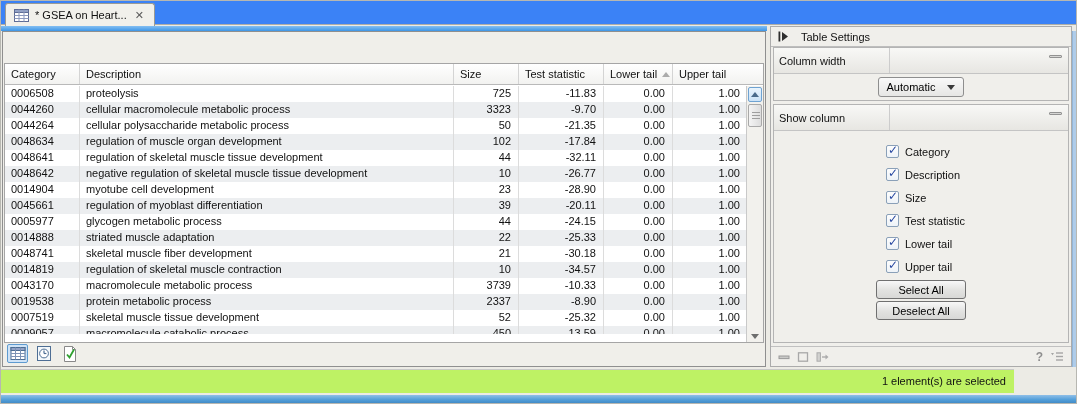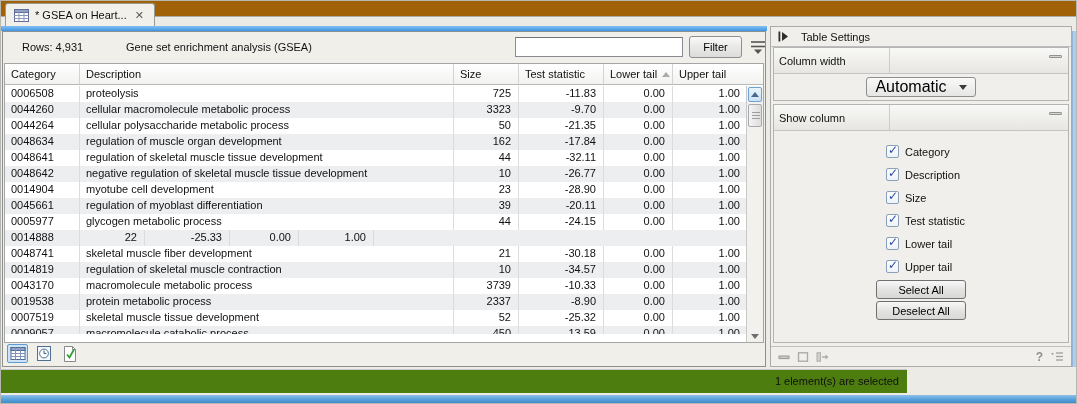--- a/index.html
+++ b/index.html
@@ -1,21 +1,21 @@
 <!DOCTYPE html>
 <html><head>
 <meta charset="utf-8">
 <style>
   * { margin:0; padding:0; box-sizing:border-box; }
   html,body { background:#d8d8d2; }
   body { font-family:"Liberation Sans","DejaVu Sans",sans-serif; font-size:11px; color:#111; }
   #window { position:relative; width:1077px; height:404px; background:#ECEBE5; overflow:hidden; border:1px solid #b7b7b1; }
 
   
-  #tabbar { position:absolute; top:0; left:0; right:0; height:16px; background:#a16207; border-bottom:1px solid #ADADA7; }
+  #tabbar { position:absolute; top:0; left:0; right:0; height:24px; background:#3b82f6; border-bottom:1px solid #ADADA7; }
   .tab-active { position:absolute; left:4px; top:2px; height:23px; background:#F1F0EB; border:1px solid #9A9A94; border-bottom:none; border-radius:3px 3px 0 0; display:flex; align-items:center; padding:0 8px; gap:6px; }
   .tab-label { white-space:nowrap; }
   .tab-close { color:#5a5a5a; font-size:11px; cursor:default; padding:0 2px; }
 
   
   #accent-top { position:absolute; top:25px; left:0; width:766px; height:5px; background:linear-gradient(#83BEF2,#3E96E6); }
   #accent-bottom { position:absolute; left:0; top:394px; width:1077px; height:10px; background:linear-gradient(#8FBFE8,#55A0DA 45%,#3880BC); }
   #edge-strip { position:absolute; left:1071px; top:30px; width:6px; height:336px; background:#AFCCE9; border-left:1px solid #93B6D8; }
 
   
@@ -61,35 +61,35 @@
 
   
   #settings-panel { position:absolute; left:769px; top:25px; width:302px; height:341px; background:#F0EFEB; border:1px solid #ABABAB; display:flex; flex-direction:column; }
   #panel-titlebar { height:20px; display:flex; align-items:center; gap:13px; padding-left:7px; border-bottom:1px solid #BDBDBD; }
   .group { border:1px solid #B4B4B4; margin:0 2px 3px 2px; background:#F0EFEB; }
   .group-header { height:26px; display:flex; align-items:center; background:linear-gradient(#F8F8F6,#E7E6E2); border-bottom:1px solid #C4C4C4; position:relative; }
   .group-title { padding-left:5px; }
   .group-split { position:absolute; left:115px; top:0; bottom:0; border-left:1px solid #CCCCCC; }
   .collapse-btn { position:absolute; right:6px; top:7px; width:13px; height:3px; background:#D6D6D4; border:1px solid #929292; border-radius:1px; }
   #cw-body { height:26px; display:flex; align-items:center; justify-content:center; }
-  #cw-dropdown { height:20px; display:flex; align-items:center; padding:0 8px; gap:12px; border:1px solid #8E8E8E; border-radius:3px; background:linear-gradient(#F9F9F9,#E6E6E4); font-family:inherit; font-size:16px; }
+  #cw-dropdown { height:20px; display:flex; align-items:center; padding:0 8px; gap:12px; border:1px solid #8E8E8E; border-radius:3px; background:linear-gradient(#F9F9F9,#E6E6E4); font-family:inherit; font-size:11px; }
   .dd-arrow { width:0; height:0; border-left:4px solid transparent; border-right:4px solid transparent; border-top:5px solid #3A3A3A; }
   #sc-group { flex:1; }
   #sc-body { padding-top:9px; }
   .cb-row { height:23px; display:flex; align-items:center; gap:6px; padding-left:112px; }
   .checkbox { width:13px; height:13px; border:1px solid #8AA0B8; border-radius:2px; background:linear-gradient(#FDFDFD,#EEF3F8); position:relative; }
   .checkmark { position:absolute; left:1px; top:-3px; color:#2747A0; font-size:12px; font-weight:bold; }
   .panel-btn { display:block; width:90px; height:19px; margin:2px auto; border:1px solid #707070; border-radius:3px; background:linear-gradient(#F8F8F8,#E2E2E0 55%,#D8D8D6); font-family:inherit; font-size:11px; }
   #sc-buttons { margin-top:2px; }
   #panel-bottombar { height:20px; border-top:1px solid #C0C0C0; display:flex; align-items:center; gap:7px; padding:0 7px; margin-top:auto; }
   .pb-spacer { flex:1; }
   .help-glyph { color:#8F8F8F; font-weight:bold; font-size:12px; }
 
   
-  #status-bar { position:absolute; left:0; top:368px; width:906px; height:24px; background:#4d7c0f; border-top:1px solid #C9C9C9; }
+  #status-bar { position:absolute; left:0; top:368px; width:1013px; height:24px; background:#bef264; border-top:1px solid #C9C9C9; }
   #status-text { position:absolute; right:8px; top:0; line-height:23px; }
 </style>
 </head>
 <body>
 
 <div id="window">
 
   <div id="tabbar">
     <div class="tab-active">
       <svg width="15" height="13" viewBox="0 0 15 13">
@@ -101,31 +101,20 @@
         <line x1="0.5" y1="9.5" x2="14.5" y2="9.5" stroke="#8C99BD"></line>
       </svg>
       <span class="tab-label">* GSEA on Heart...</span>
       <span class="tab-close">✕</span>
     </div>
   </div>
 
   <div id="accent-top"></div>
 
   <div id="left-view">
-    <div id="toolbar">
-      <span id="rows-label">Rows: 4,931</span>
-      <span id="view-title">Gene set enrichment analysis (GSEA)</span>
-      <input id="search-input" type="text" value="" style="">
-      <button id="filter-button">Filter</button>
-      <svg id="filter-expander" viewBox="0 0 18 15">
-        <line x1="2" y1="2" x2="16" y2="2" stroke="#545454" stroke-width="1.6"></line>
-        <line x1="2" y1="6.5" x2="16" y2="6.5" stroke="#545454" stroke-width="1.6"></line>
-        <polygon points="5,9.5 13,9.5 9,14" fill="#545454"></polygon>
-      </svg>
-    </div>
 
     <div id="table-wrap">
       <div id="table-header-row">
           <div class="th col-category">
             <span>Category</span>
           </div>
           <div class="th col-description">
             <span>Description</span>
           </div>
           <div class="th col-size">
@@ -163,21 +152,21 @@
             <div class="td col-category">0044264</div>
             <div class="td col-description">cellular polysaccharide metabolic process</div>
             <div class="td col-size num">50</div>
             <div class="td col-test_statistic num">-21.35</div>
             <div class="td col-lower_tail num">0.00</div>
             <div class="td col-upper_tail num">1.00</div>
           </div>
           <div class="tr alt">
             <div class="td col-category">0048634</div>
             <div class="td col-description">regulation of muscle organ development</div>
-            <div class="td col-size num">162</div>
+            <div class="td col-size num">102</div>
             <div class="td col-test_statistic num">-17.84</div>
             <div class="td col-lower_tail num">0.00</div>
             <div class="td col-upper_tail num">1.00</div>
           </div>
           <div class="tr">
             <div class="td col-category">0048641</div>
             <div class="td col-description">regulation of skeletal muscle tissue development</div>
             <div class="td col-size num">44</div>
             <div class="td col-test_statistic num">-32.11</div>
             <div class="td col-lower_tail num">0.00</div>
@@ -210,20 +199,21 @@
           <div class="tr">
             <div class="td col-category">0005977</div>
             <div class="td col-description">glycogen metabolic process</div>
             <div class="td col-size num">44</div>
             <div class="td col-test_statistic num">-24.15</div>
             <div class="td col-lower_tail num">0.00</div>
             <div class="td col-upper_tail num">1.00</div>
           </div>
           <div class="tr alt">
             <div class="td col-category">0014888</div>
+            <div class="td col-description">striated muscle adaptation</div>
             <div class="td col-size num">22</div>
             <div class="td col-test_statistic num">-25.33</div>
             <div class="td col-lower_tail num">0.00</div>
             <div class="td col-upper_tail num">1.00</div>
           </div>
           <div class="tr">
             <div class="td col-category">0048741</div>
             <div class="td col-description">skeletal muscle fiber development</div>
             <div class="td col-size num">21</div>
             <div class="td col-test_statistic num">-30.18</div>

